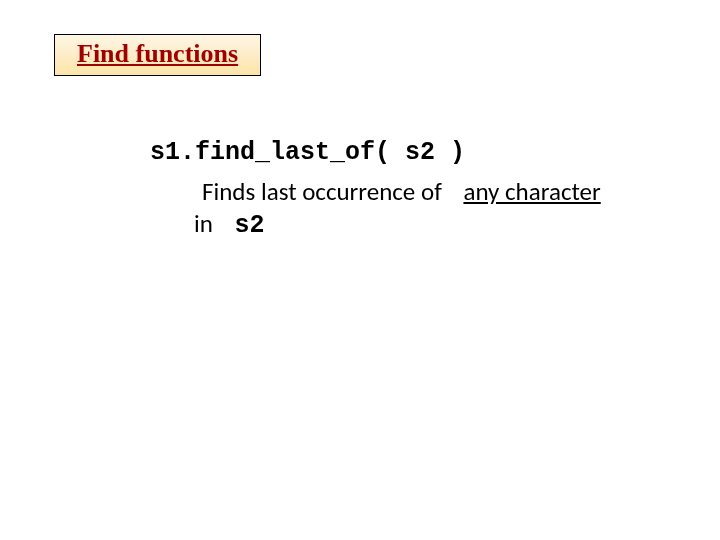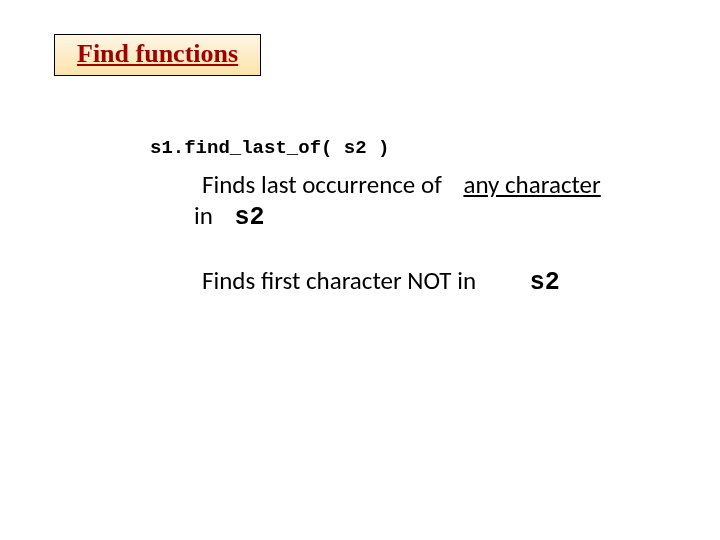--- a/index.html
+++ b/index.html
@@ -31,21 +31,21 @@
     top: 105px;
     left: 110px;
     width: 520px;
   }
   .entry {
     margin-bottom: 32px;
   }
   .code {
     font-family: "Courier New", monospace;
     font-weight: bold;
-    font-size: 19px;
+    font-size: 25px;
     color: #000;
     line-height: 1.25;
   }
   .desc {
     font-family: Calibri, "Segoe UI", sans-serif;
     font-size: 25px;
     color: #000000;
     line-height: 1.25;
     padding-left: 44px;
   }
@@ -67,19 +67,16 @@
 <div class="content">
 
   <div class="entry">
     <div class="code">s1.find_last_of( s2 )</div>
     <div class="desc">
       <span>Finds last occurrence of </span><span class="ul">any character</span><span> in </span><span class="inline-code">s2</span>
     </div>
   </div>
 
   <div class="entry">
-    <div class="desc">
-      <span>Finds first character NOT in </span><span class="ul"></span><span></span><span class="inline-code">s2</span>
-    </div>
   </div>
 
 
 </div>
 
 </body></html>

